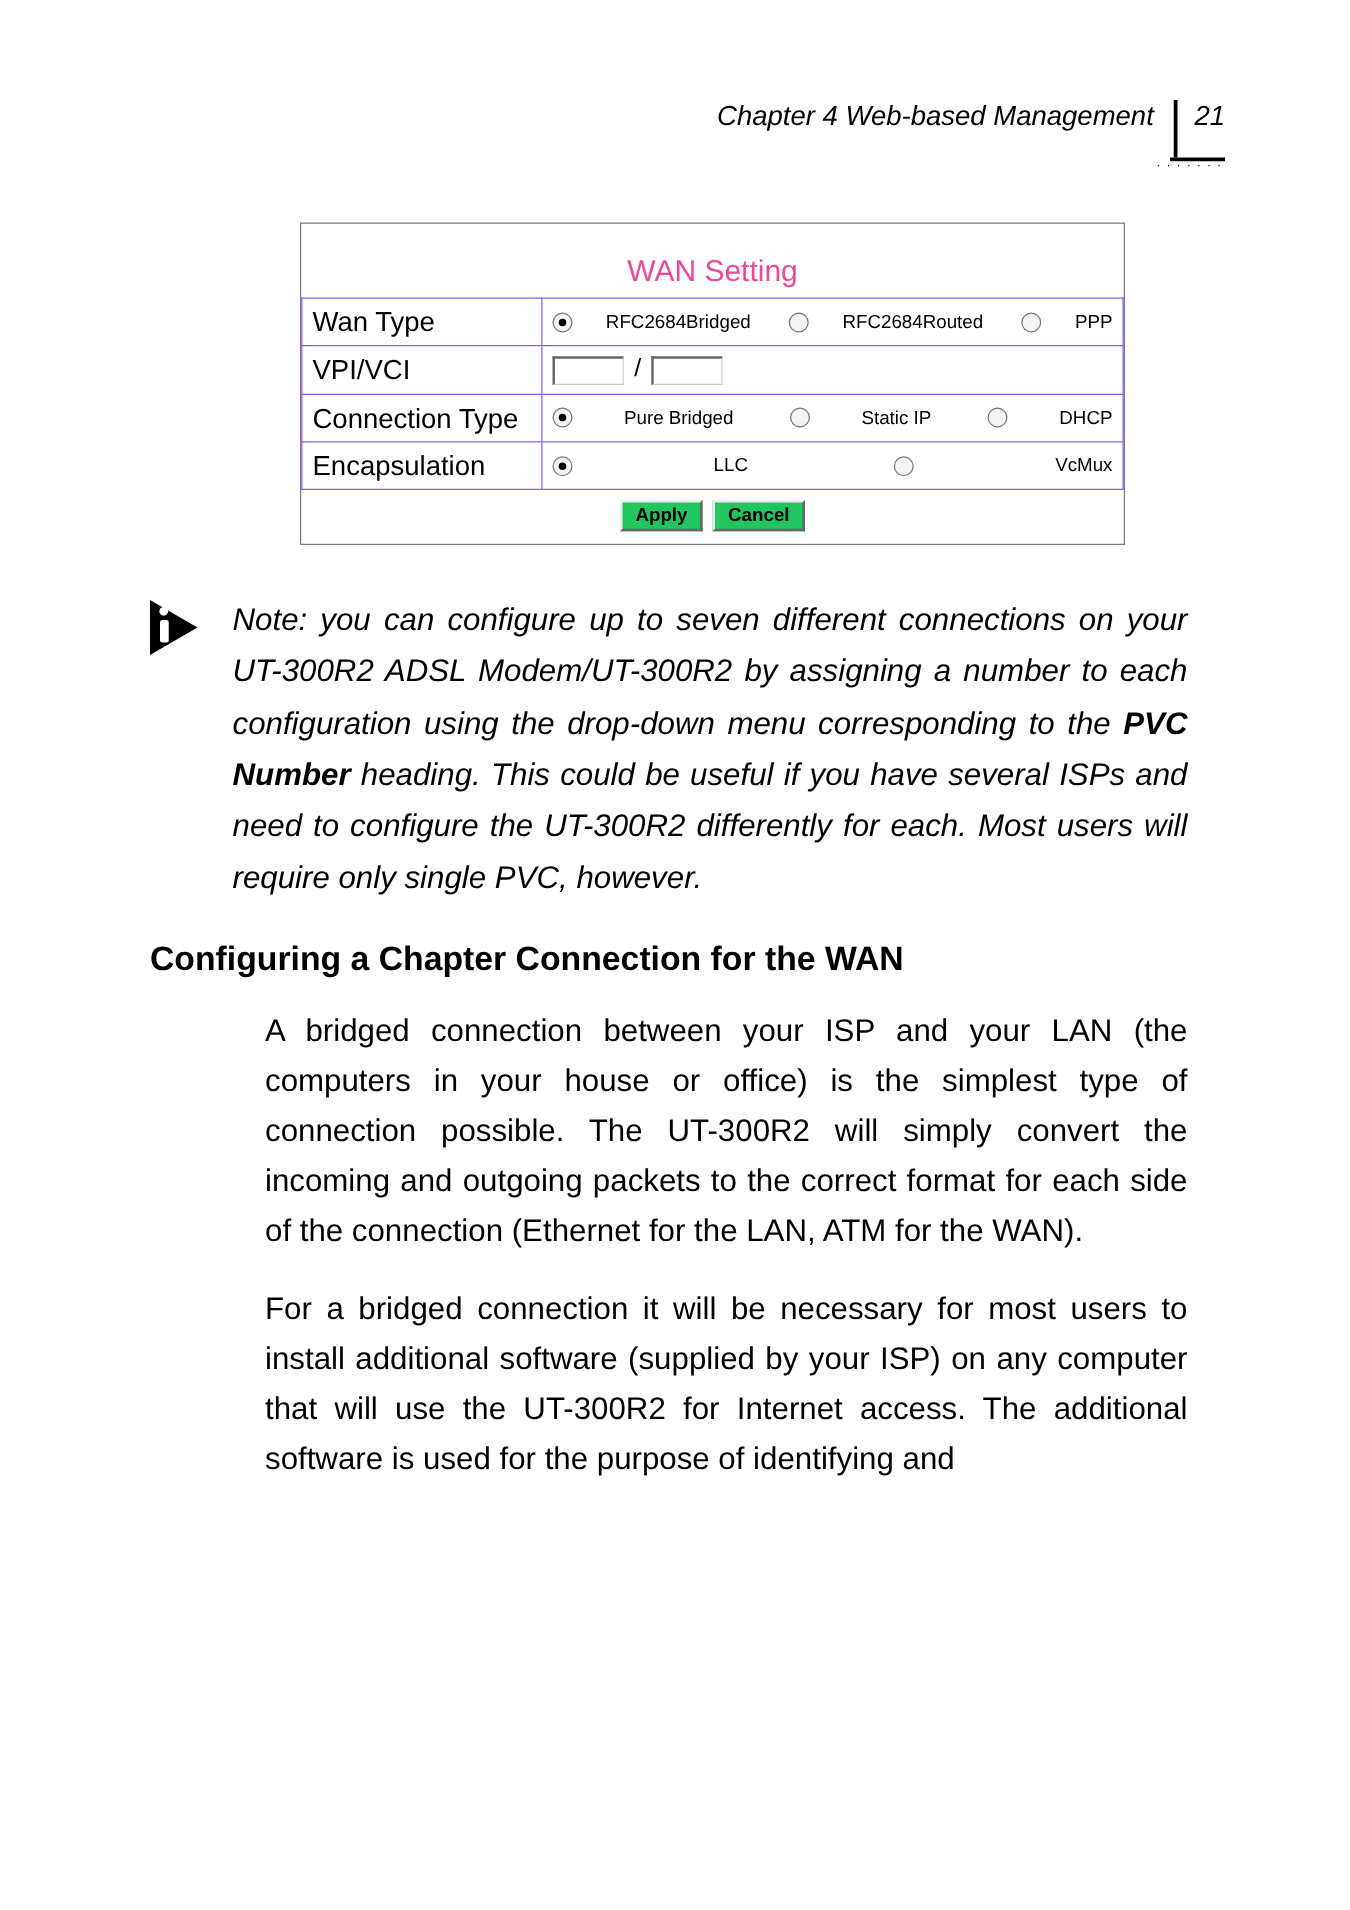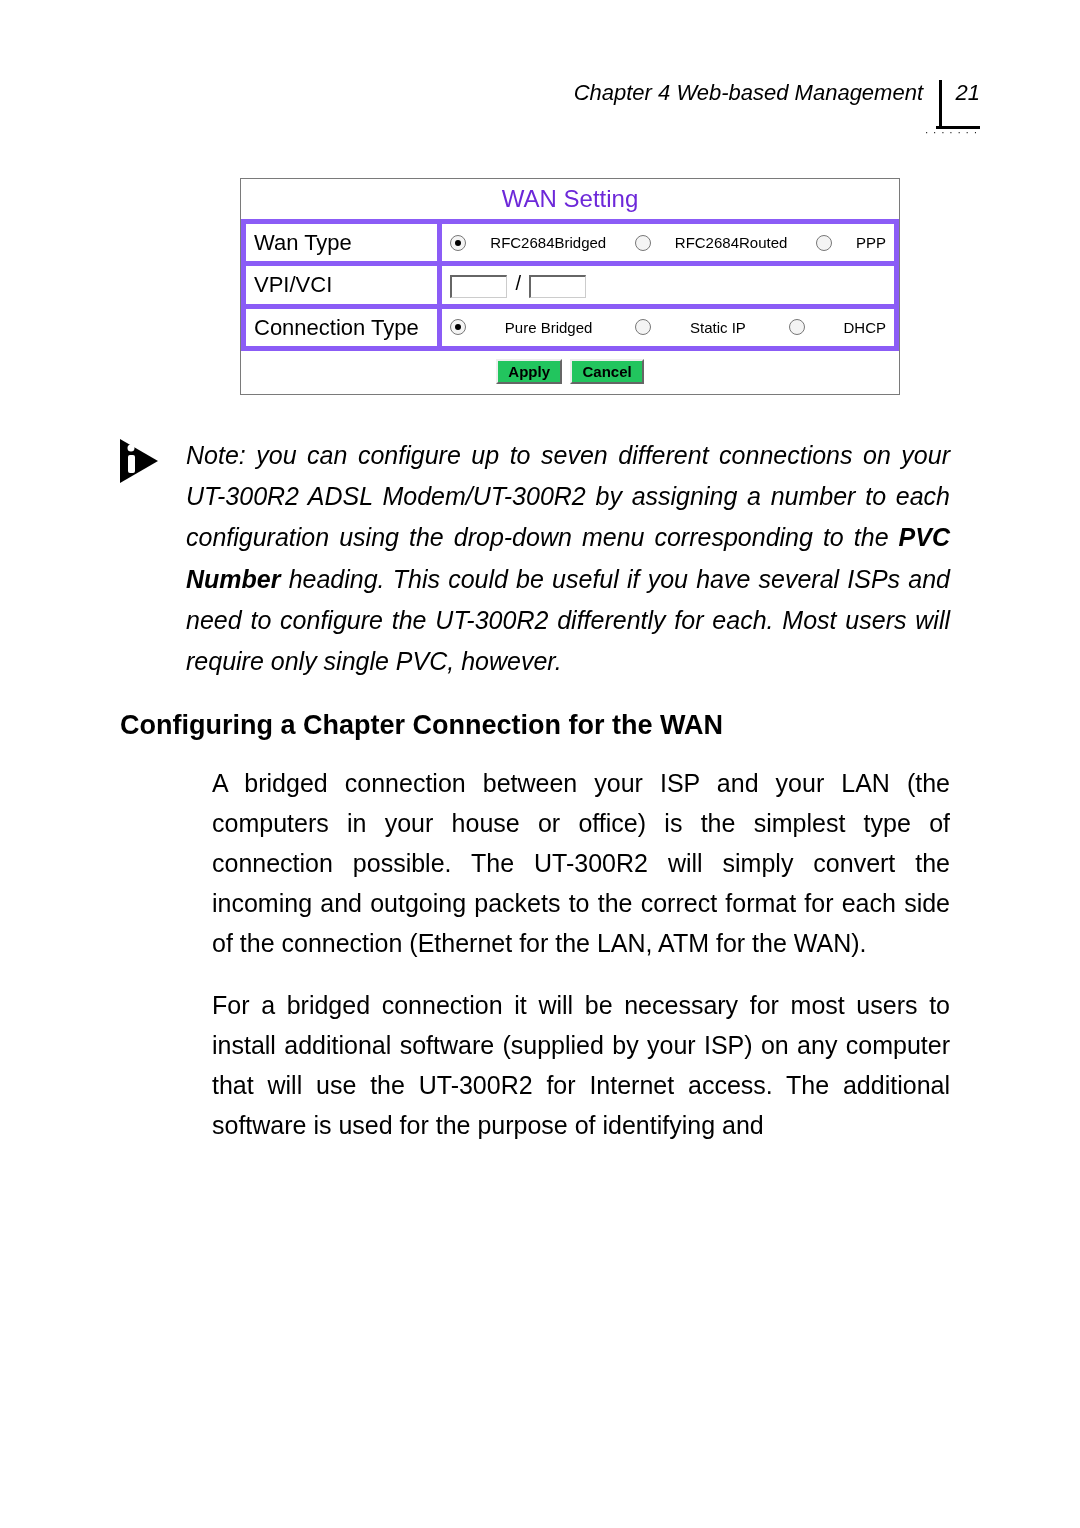--- a/index.html
+++ b/index.html
@@ -65,29 +65,30 @@
     font-weight: bold;
   }
   .wan-box {
     margin: 8px 80px 40px 120px;
     border: 1px solid #7a7a7a;
   }
   .wan-title {
     text-align: center;
     font-family: Verdana, Arial, sans-serif;
     font-size: 24px;
-    color: #6d28d9;
+    color: #ec4899;
     padding: 6px 0 6px 0;
+    margin-top: 19px;
   }
   .wan-table {
     width: 100%;
     border-collapse: collapse;
   }
   .wan-table td {
-    border: 5px solid #8b5cf6;
+    border: 1px solid #8b5cf6;
     padding: 6px 8px;
     vertical-align: middle;
   }
   .wan-table td.label {
     font-family: Verdana, Arial, sans-serif;
     font-size: 22px;
     color: #000;
     width: 175px;
     line-height: 1.15;
   }
@@ -234,20 +235,31 @@
           <div class="radio-group">
             <span class="radio first selected"></span>
             <span>Pure Bridged</span>
             <span class="radio"></span>
             <span>Static IP</span>
             <span class="radio"></span>
             <span>DHCP</span>
           </div>
         </td>
       </tr>
+      <tr>
+        <td class="label">Encapsulation</td>
+        <td>
+          <div class="radio-group">
+            <span class="radio first selected"></span>
+            <span>LLC</span>
+            <span class="radio"></span>
+            <span>VcMux</span>
+          </div>
+        </td>
+      </tr>
     </tbody>
       </table>
     <div class="btn-row">
       <span class="btn">Apply</span>
       <span class="btn">Cancel</span>
     </div>
   </div>
 
   <div class="note-block">
     <div class="note-icon">

